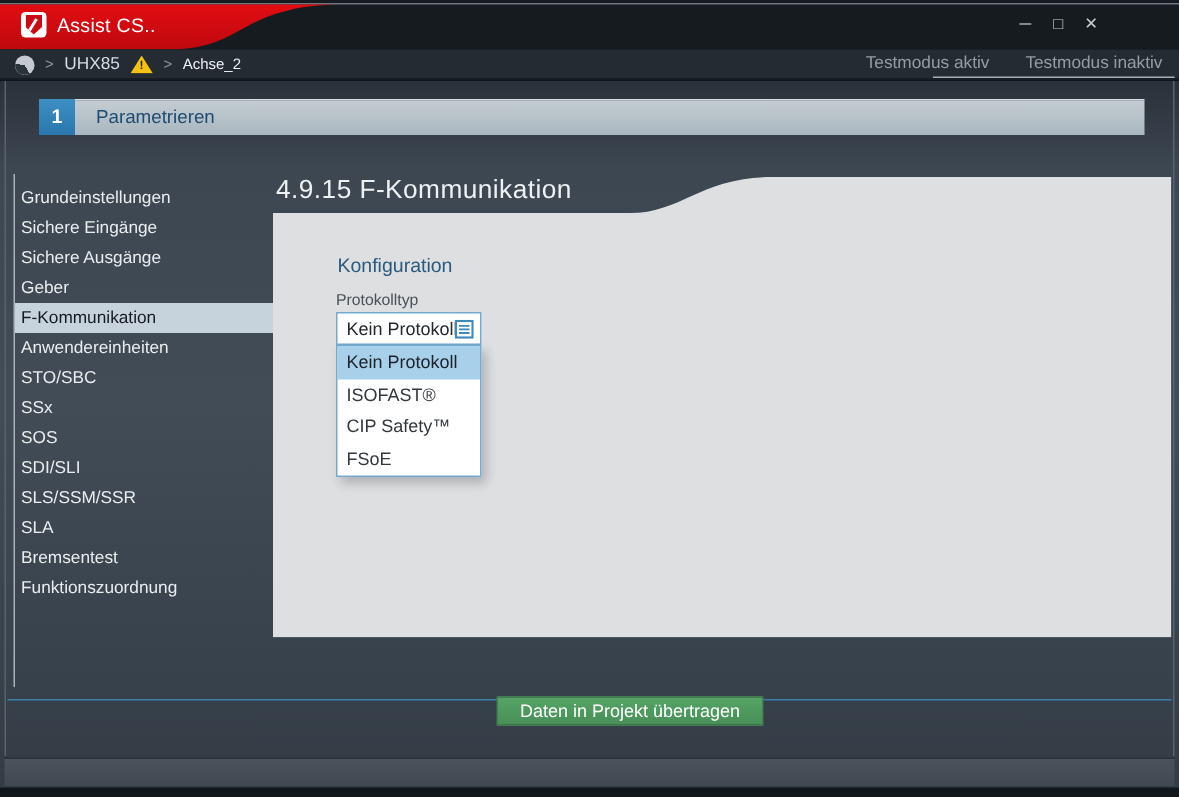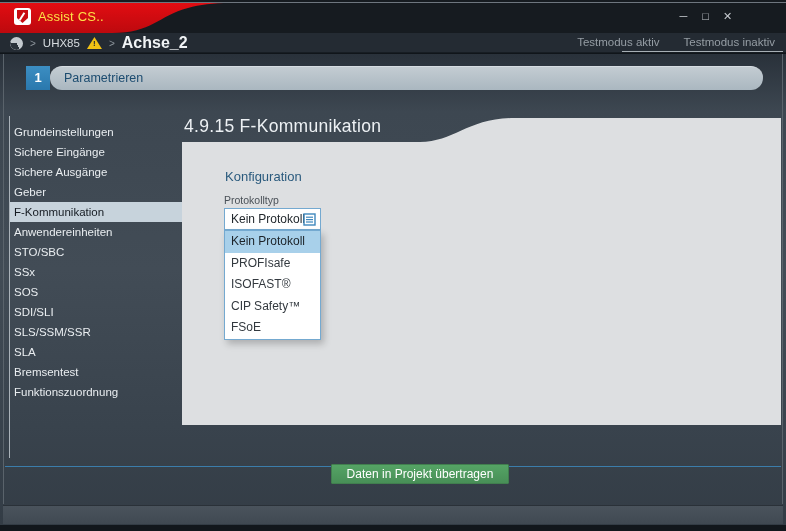--- a/index.html
+++ b/index.html
@@ -6,50 +6,50 @@
   *{box-sizing:border-box;font-family:"Liberation Sans","DejaVu Sans",sans-serif;}
   .window{position:relative;width:786px;height:531px;overflow:hidden;background:#10151a;}
   
   .titlebar{position:absolute;left:0;top:0;width:786px;height:33px;background:#161b20;}
   .topline{position:absolute;left:0;top:2px;width:786px;height:1px;background:#6e767e;}
   .swoosh{position:absolute;left:0;top:0;}
   .app-icon{position:absolute;left:14px;top:8px;width:17px;height:17px;background:#fff;border-radius:3px;z-index:3;}
   .app-icon .shield{position:absolute;left:3px;top:2px;width:11px;height:13px;background:#c90d12;
      clip-path:polygon(0 0,100% 0,100% 62%,50% 100%,0 62%);}
   .app-icon .slash{position:absolute;left:7px;top:4px;width:2px;height:9px;background:#fff;transform:rotate(32deg);}
-  .app-title{position:absolute;left:38px;top:9px;color:#fde047;font-size:13px;z-index:3;letter-spacing:.2px;}
+  .app-title{position:absolute;left:38px;top:9px;color:#ffffff;font-size:13px;z-index:3;letter-spacing:.2px;}
   .win-controls{position:absolute;right:52px;top:10px;display:flex;gap:9px;z-index:3;}
   .win-btn{width:13px;height:13px;color:#c6cbd0;font-size:11px;line-height:13px;text-align:center;cursor:default;}
   
   .crumbbar{position:absolute;left:0;top:33px;width:786px;height:20px;background:#242b33;border-bottom:1px solid #171d23;}
   .crumbs{position:absolute;left:10px;top:0;height:20px;display:flex;align-items:center;gap:7px;}
   .proj-icon{width:13px;height:13px;border-radius:50%;background:#c4cacf;position:relative;overflow:hidden;}
   .proj-icon::after{content:"";position:absolute;left:0;top:0;width:13px;height:13px;border-radius:50%;
      background:conic-gradient(from 150deg,#2b333b 0 130deg,rgba(0,0,0,0) 130deg);}
   .chev{color:#8d959c;font-size:10px;}
   .crumb{color:#d7dce0;font-size:11.5px;}
-  .crumb.bold{color:#f0f3f5;font-weight:bold;font-size:16px;}
+  .crumb.bold{color:#f0f3f5;font-weight:normal;font-size:10px;}
   .warn{position:relative;width:15px;height:12px;}
   .warn .tri{position:absolute;left:0;top:0;width:15px;height:12px;background:#f2c214;
      clip-path:polygon(50% 0,100% 100%,0 100%);}
   .warn .ex{position:absolute;left:0;top:2px;width:15px;text-align:center;color:#22282e;font-size:8px;font-weight:bold;line-height:10px;}
   .testmode{position:absolute;right:11px;top:3px;display:flex;gap:24px;}
   .testmode span{color:#959da4;font-size:11.5px;}
   .test-underline{position:absolute;right:3px;top:18px;width:161px;height:1px;background:#a7afb5;}
   
   .bodybg{position:absolute;left:0;top:54px;width:786px;height:477px;
      background:linear-gradient(180deg,#29313a 0%,#3d4751 12%,#424c56 45%,#39434d 78%,#333c45 100%);}
   .frame-l{position:absolute;left:3px;top:54px;width:1px;height:450px;background:#5a636b;}
   .frame-r{position:absolute;left:782px;top:54px;width:1px;height:450px;background:#5a636b;}
   
   .stepnum{position:absolute;left:26px;top:66px;width:24px;height:24px;
      background:linear-gradient(180deg,#3c8ec2,#2a78ad);color:#fff;font-size:13px;font-weight:bold;
      text-align:center;line-height:24px;}
   .stepbar{position:absolute;left:50px;top:66px;width:713px;height:24px;
-     background:linear-gradient(180deg,#c3ccd2,#aab7c0);border-top:1px solid #d6dde2;border-radius:12px;}
+     background:linear-gradient(180deg,#c3ccd2,#aab7c0);border-top:1px solid #d6dde2;}
   .stepbar span{display:block;padding-left:14px;line-height:23px;color:#1c4c70;font-size:12.5px;}
   
   .side-sep{position:absolute;left:9px;top:116px;width:1px;height:342px;background:#aab2b9;}
   .sidebar{position:absolute;left:10px;top:122px;width:172px;}
   .side-item{height:20px;line-height:20px;padding-left:4px;color:#e9edf0;font-size:11.5px;cursor:default;white-space:nowrap;}
   .side-item.selected{background:#c7d3dc;color:#151b22;}
   
   .panel-bg{position:absolute;left:182px;top:118px;width:599px;height:307px;background:#dddfe1;
      clip-path:path('M 0 24 L 238 24 C 272 24 286 0 332 0 L 599 0 L 599 307 L 0 307 Z');}
   .page-heading{position:absolute;left:184px;top:116px;color:#edf1f4;font-size:17.5px;font-weight:300;letter-spacing:.3px;}
@@ -155,21 +155,20 @@
     <svg class="dd-icon" width="13" height="13" viewBox="0 0 13 13">
       <rect x="1" y="1" width="11" height="11" fill="none" stroke="#3f88bd" stroke-width="1.4"></rect>
       <line x1="3" y1="4.2" x2="10" y2="4.2" stroke="#3f88bd" stroke-width="1.2"></line>
       <line x1="3" y1="6.6" x2="10" y2="6.6" stroke="#3f88bd" stroke-width="1.2"></line>
       <line x1="3" y1="9" x2="10" y2="9" stroke="#3f88bd" stroke-width="1.2"></line>
     </svg>
   </div>
 
   <div class="dd-list">
     <div class="dd-opt selected">Kein Protokoll</div>
-    <div class="dd-opt">PROFIsafe</div>
     <div class="dd-opt">ISOFAST®</div>
     <div class="dd-opt">CIP Safety™</div>
     <div class="dd-opt">FSoE</div>
   </div>
 
   <div class="blue-line"></div>
   <div class="submit-btn">Daten in Projekt übertragen</div>
   <div class="statusbar"></div>
   <div class="bottom-edge"></div>
 

